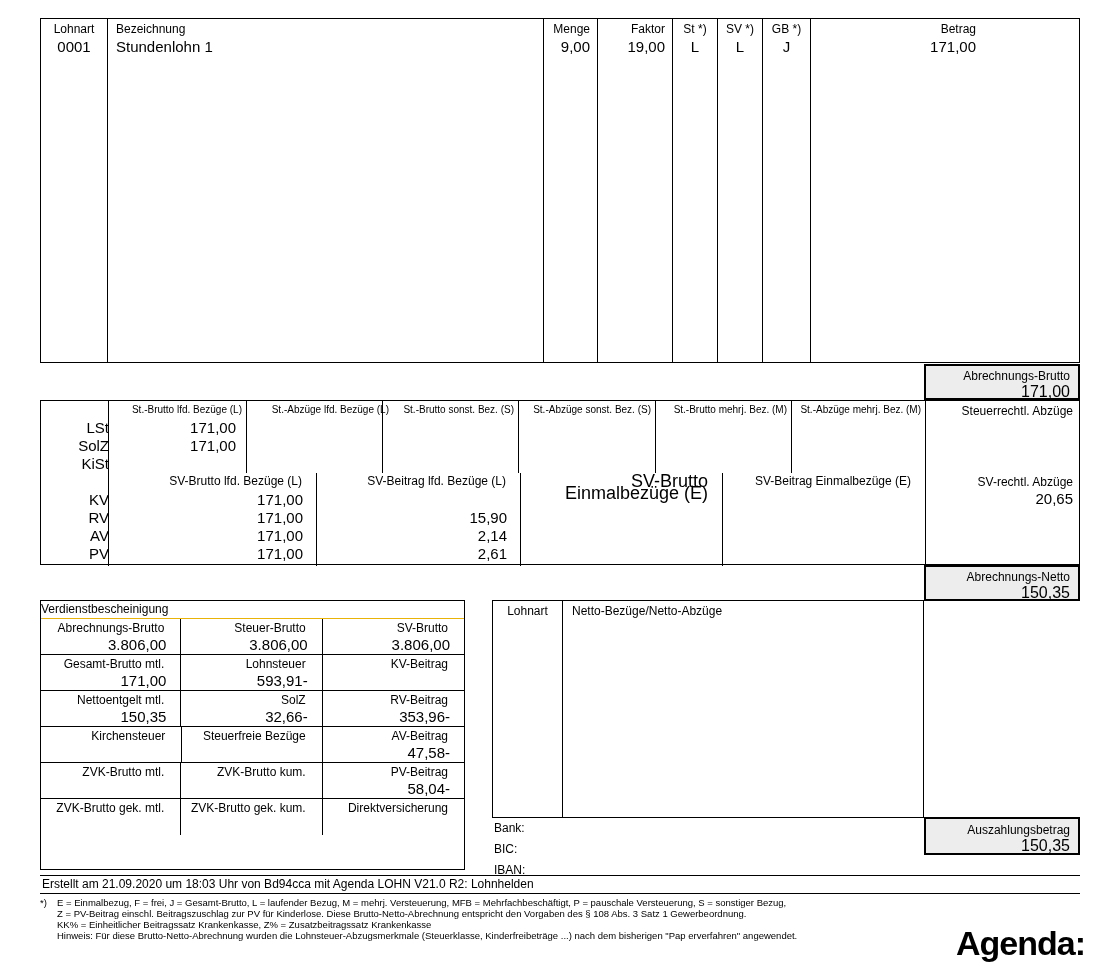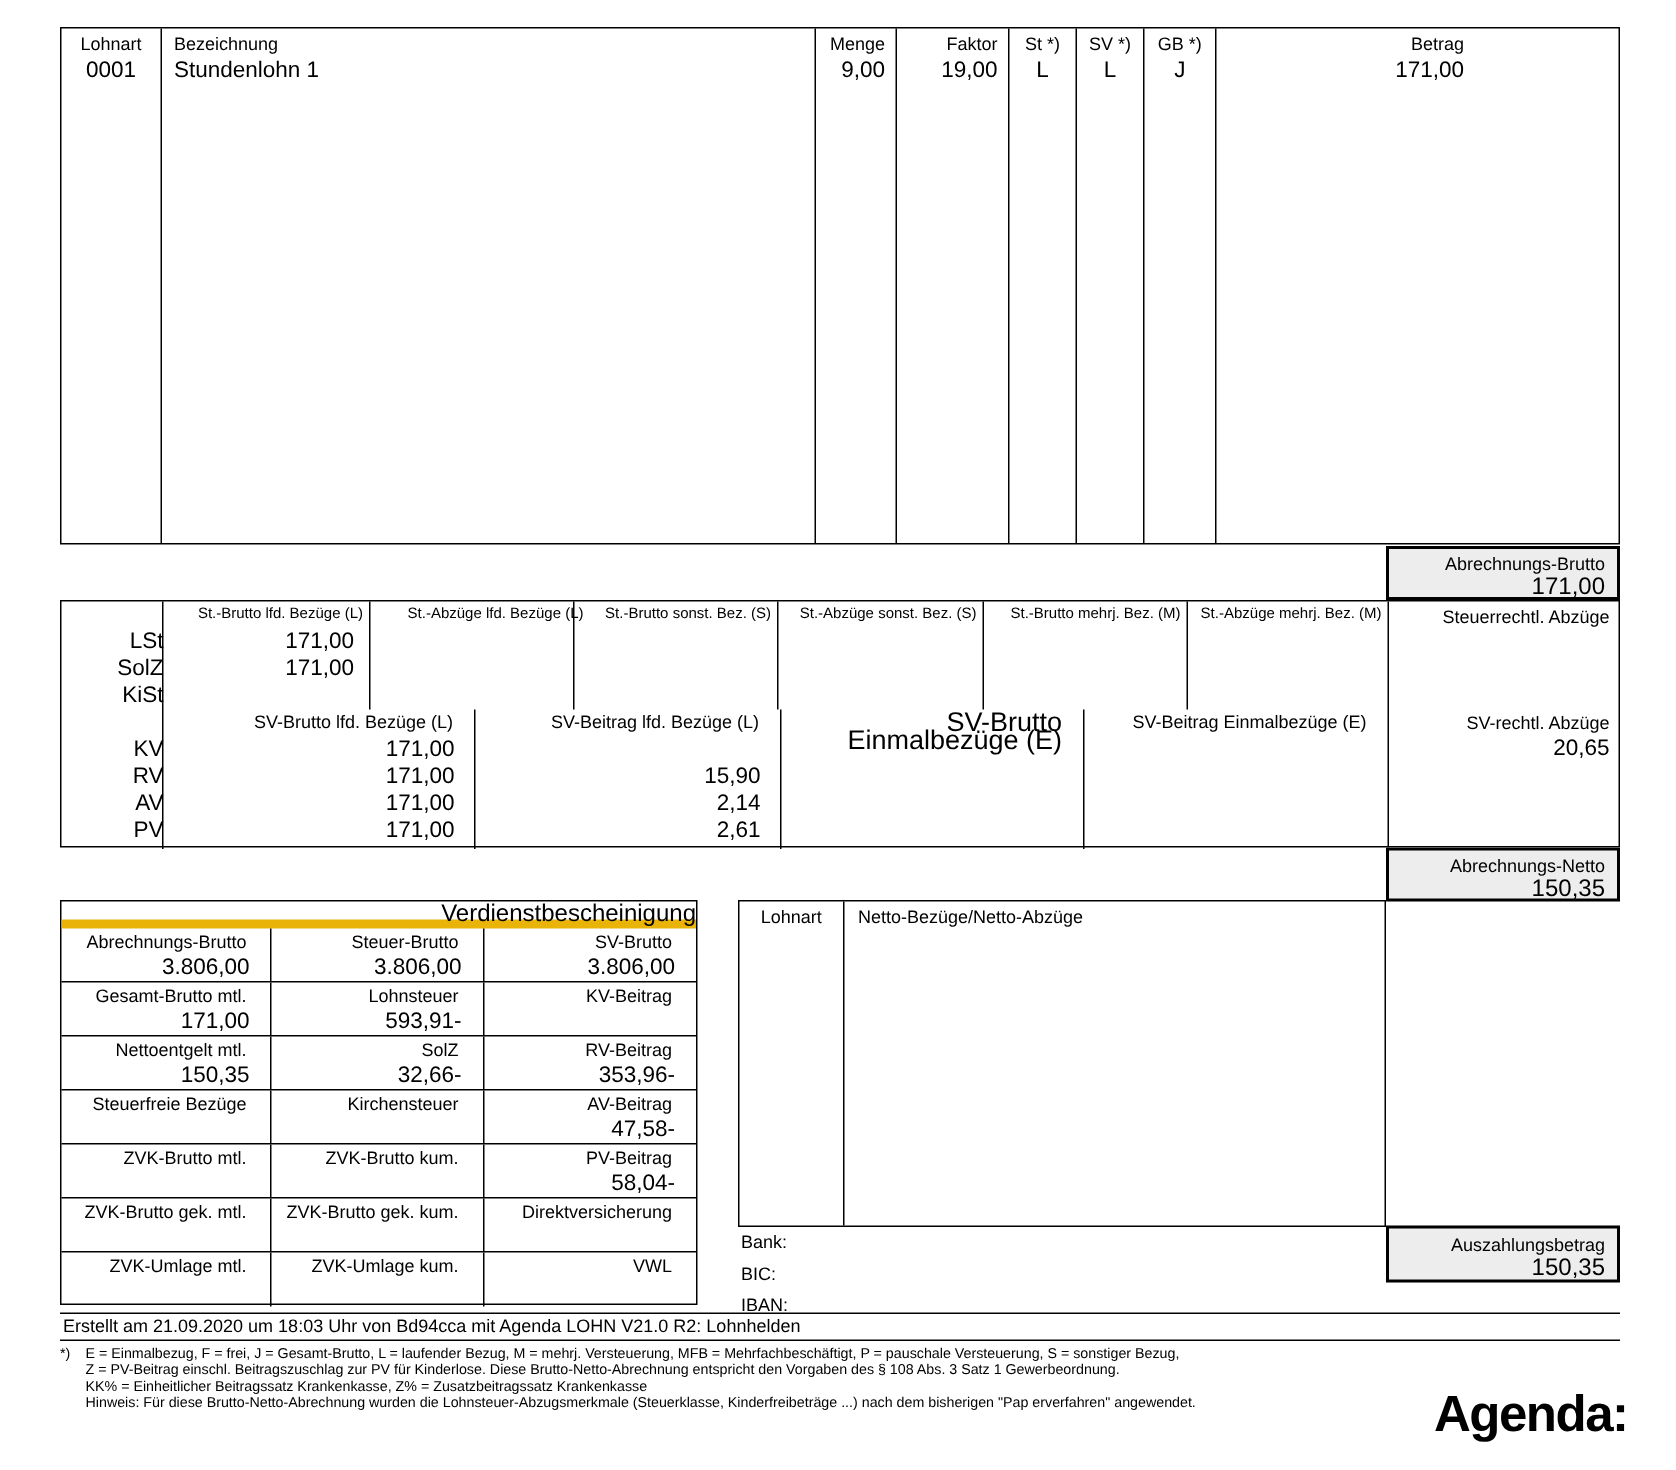--- a/index.html
+++ b/index.html
@@ -41,21 +41,21 @@
     border:2px solid #000; background:#ededed;
   }
   .sb-l { display:block; font-size:12px; line-height:14px; text-align:right; padding:3px 8px 0 0; }
   .sb-v { display:block; font-size:16px; line-height:18px; text-align:right; padding:0 8px 0 0; }
 
   
   .verdienst {
     position:absolute; left:40px; top:600px; width:425px; height:270px;
     border:1px solid #000;
   }
-  .vd-title { height:18px; border-bottom:6px solid #eab308; text-align:right; font-size:16px; line-height:17px; }
+  .vd-title { height:18px; border-bottom:1px solid #eab308; text-align:left; font-size:12px; line-height:17px; }
   .vd-row { display:flex; height:36px; border-bottom:1px solid #000; }
   .vd-row:last-child { border-bottom:none; }
   .vd-cell { border-right:1px solid #000; height:100%; }
   .vd-cell:last-child { border-right:none; }
   .vd-c1 { width:141px; } .vd-c2 { width:142px; } .vd-c3 { width:142px; }
   .vd-l { display:block; font-size:12px; line-height:14px; text-align:right; padding:2px 16px 0 0; }
   .vd-v { display:block; font-size:15px; line-height:17px; text-align:right; padding:1px 14px 0 0; }
 
   
   .nettotable {
@@ -220,26 +220,26 @@
       <span class="vd-l">SolZ</span>
       <span class="vd-v">32,66-</span>
     </div>
     <div class="vd-cell vd-c3">
       <span class="vd-l">RV-Beitrag</span>
       <span class="vd-v">353,96-</span>
     </div>
   </div>
 
   <div class="vd-row">
+    <div class="vd-cell vd-c2">
+      <span class="vd-l">Kirchensteuer</span>
+      <span class="vd-v"></span>
+    </div>
     <div class="vd-cell vd-c1">
       <span class="vd-l">Steuerfreie Bezüge</span>
-      <span class="vd-v"></span>
-    </div>
-    <div class="vd-cell vd-c2">
-      <span class="vd-l">Kirchensteuer</span>
       <span class="vd-v"></span>
     </div>
     <div class="vd-cell vd-c3">
       <span class="vd-l">AV-Beitrag</span>
       <span class="vd-v">47,58-</span>
     </div>
   </div>
 
   <div class="vd-row">
     <div class="vd-cell vd-c1">
@@ -264,34 +264,20 @@
     <div class="vd-cell vd-c2">
       <span class="vd-l">ZVK-Brutto gek. kum.</span>
       <span class="vd-v"></span>
     </div>
     <div class="vd-cell vd-c3">
       <span class="vd-l">Direktversicherung</span>
       <span class="vd-v"></span>
     </div>
   </div>
 
-  <div class="vd-row">
-    <div class="vd-cell vd-c1">
-      <span class="vd-l">ZVK-Umlage mtl.</span>
-      <span class="vd-v"></span>
-    </div>
-    <div class="vd-cell vd-c2">
-      <span class="vd-l">ZVK-Umlage kum.</span>
-      <span class="vd-v"></span>
-    </div>
-    <div class="vd-cell vd-c3">
-      <span class="vd-l">VWL</span>
-      <span class="vd-v"></span>
-    </div>
-  </div>
 </div>
 
 <div class="nettotable">
   <div class="nt-v"></div>
   <div class="nt-col1">Lohnart</div>
   <div class="nt-col2">Netto-Bezüge/Netto-Abzüge</div>
 </div>
 
 <div class="banklab" style="top:821px">Bank:</div>
 <div class="banklab" style="top:842px">BIC:</div>

